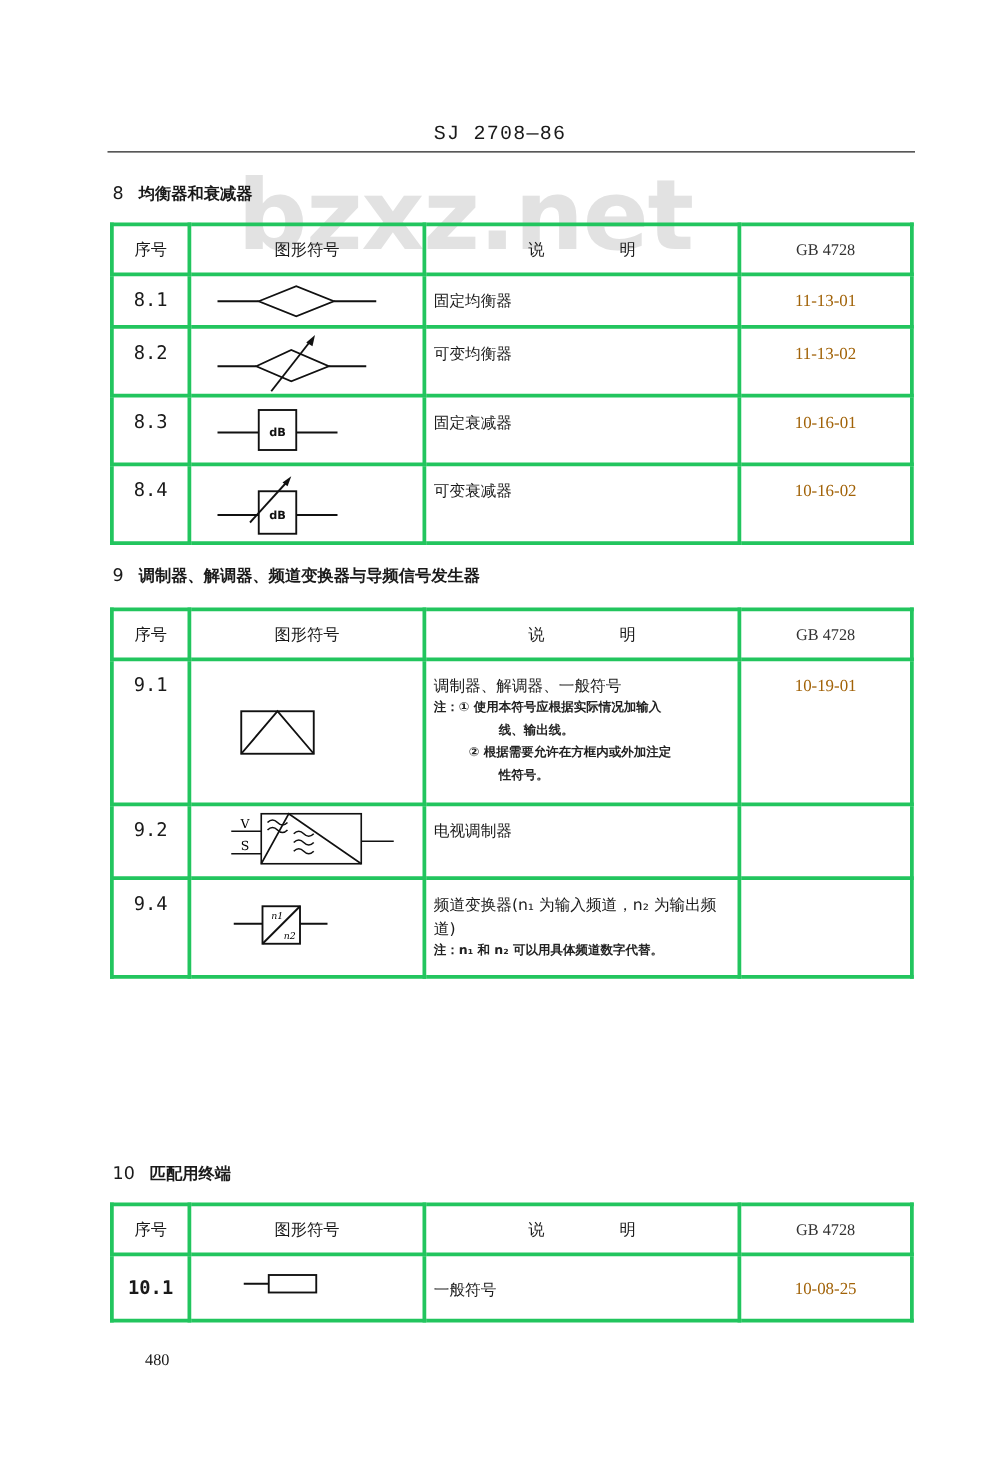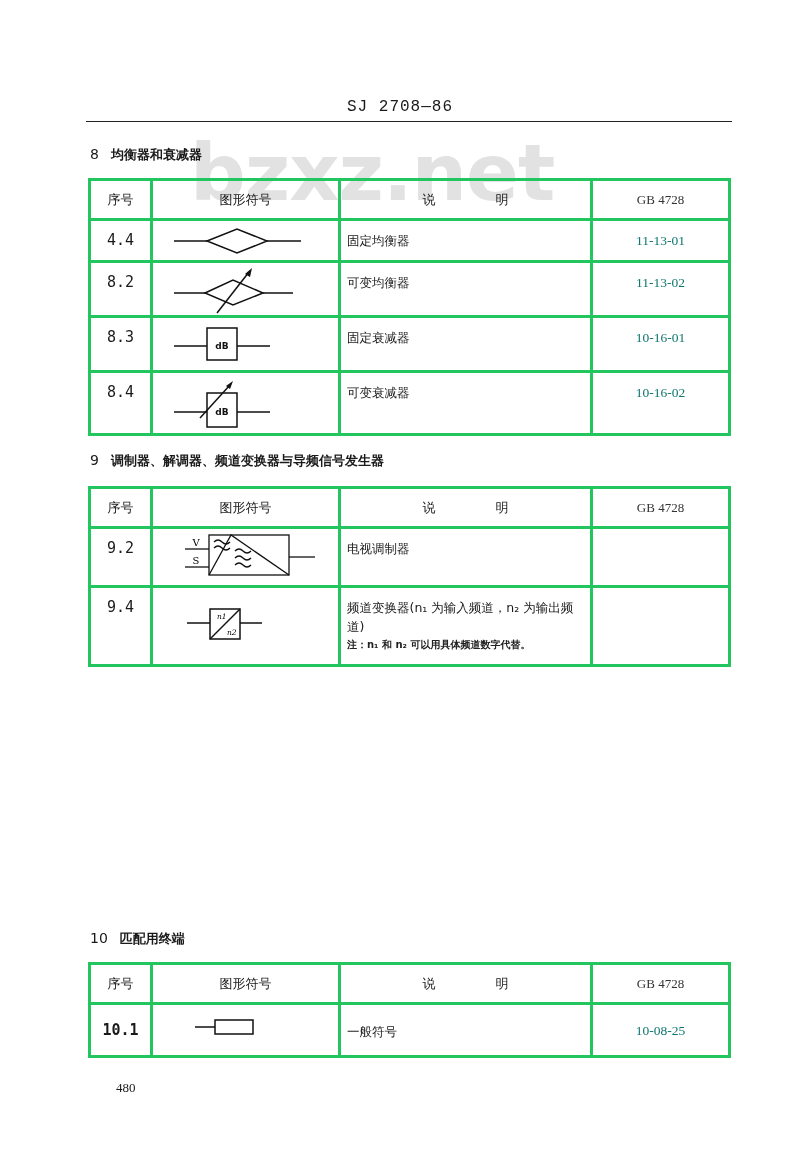--- a/index.html
+++ b/index.html
@@ -10,21 +10,21 @@
   .header-rule { left:86px; width:646px; top:121px; height:0; border-top:1.5px solid #222; }
   .section-title { left:90px; font-family:"DejaVu Sans", sans-serif; font-size:13px; font-weight:bold; }
   .section-title .num { font-weight:normal; margin-right:12px; font-size:14px; }
   .watermark { left:190px; top:128px; font-family:"DejaVu Sans", sans-serif; font-weight:bold; font-size:78px; color:#e2e2e2; letter-spacing:-1px; }
   table.sym { position:absolute; left:88px; width:642px; border-collapse:collapse; table-layout:fixed; }
   table.sym td, table.sym th { border:3px solid #22c55e; padding:0; vertical-align:top; font-weight:normal; }
   table.sym { border:1.5px solid #222; }
   table.sym th { height:37px; vertical-align:middle; font-size:13px; font-family:"DejaVu Sans", sans-serif; }
   .c-no { width:62px; } .c-sym { width:188px; } .c-desc { width:252px; } .c-gb { width:138px; }
   .no { font-family:"DejaVu Sans Mono", monospace; font-size:15px; text-align:center; padding-top:10px !important; }
-  .gb { font-family:"Liberation Serif", serif; font-size:13.5px; text-align:center; padding-top:12px !important; color:#0f766e; }
+  .gb { font-family:"Liberation Serif", serif; font-size:13.5px; text-align:center; padding-top:12px !important; color:#a16207; }
   .desc { font-family:"DejaVu Sans", sans-serif; font-size:12.5px; padding:10px 4px 0 6px !important; line-height:19px; }
   .note { font-size:10px; line-height:18px; font-weight:bold; color:#222; }
   .note-indent2 { padding-left:28px; }
   .note-cont { padding-left:52px; }
   .symcell { position:relative; }
   .symcell svg { position:absolute; left:0; top:0; }
   .page-num { left:116px; top:1080px; font-family:"Liberation Serif", serif; font-size:13px; }
   .gb-head { font-family:"Liberation Serif", serif !important; color:#333;margin-top:12px; }
   .desc-head { letter-spacing:0; }
 </style>
@@ -47,21 +47,21 @@
       <col class="c-gb">
     </colgroup>
   <tbody>
       <tr>
     <th>序号</th>
     <th>图形符号</th>
     <th class="desc-head"><span>说</span><span style="display:inline-block;width:60px"></span><span>明</span></th>
     <th class="gb-head">GB 4728</th>
   </tr>
   <tr style="height:42px;">
-    <td class="no">4.4</td>
+    <td class="no">8.1</td>
     <td class="symcell">
       <svg width="188" height="42">
             <g stroke="#111" stroke-width="1.5" fill="none">
         <line x1="21" y1="20" x2="54" y2="20"></line>
               <polygon points="54,20 84,8 114,20 84,32"></polygon>
               <line x1="114" y1="20" x2="148" y2="20"></line>
             </g>
           </svg>
     </td>
     <td class="desc">固定均衡器</td>
@@ -129,20 +129,39 @@
       <col class="c-desc">
       <col class="c-gb">
     </colgroup>
   <tbody>
       <tr>
     <th>序号</th>
     <th>图形符号</th>
     <th class="desc-head"><span>说</span><span style="display:inline-block;width:60px"></span><span>明</span></th>
     <th class="gb-head">GB 4728</th>
   </tr>
+  <tr style="height:116px;">
+    <td class="no">9.1</td>
+    <td class="symcell">
+      <svg width="188" height="116">
+            <g stroke="#111" stroke-width="1.5" fill="none">
+        <rect x="40" y="40" width="58" height="34"></rect>
+              <polyline points="40,74 69,40 98,74"></polyline>
+            </g>
+          </svg>
+    </td>
+    <td class="desc">
+      <div>调制器、解调器、一般符号</div>
+      <div class="note">注：① 使用本符号应根据实际情况加输入</div>
+      <div class="note note-cont">线、输出线。</div>
+      <div class="note note-indent2">② 根据需要允许在方框内或外加注定</div>
+      <div class="note note-cont">性符号。</div>
+    </td>
+    <td class="gb">10-19-01</td>
+  </tr>
   <tr style="height:59px;">
     <td class="no">9.2</td>
     <td class="symcell">
       <svg width="188" height="59">
             <g stroke="#111" stroke-width="1.3" fill="none">
         <line x1="32" y1="20" x2="56" y2="20"></line>
               <line x1="32" y1="38" x2="56" y2="38"></line>
         <rect x="56" y="6" width="80" height="40"></rect>
               <polyline points="56,46 78,6 136,46"></polyline>
         <line x1="136" y1="28" x2="162" y2="28"></line>

